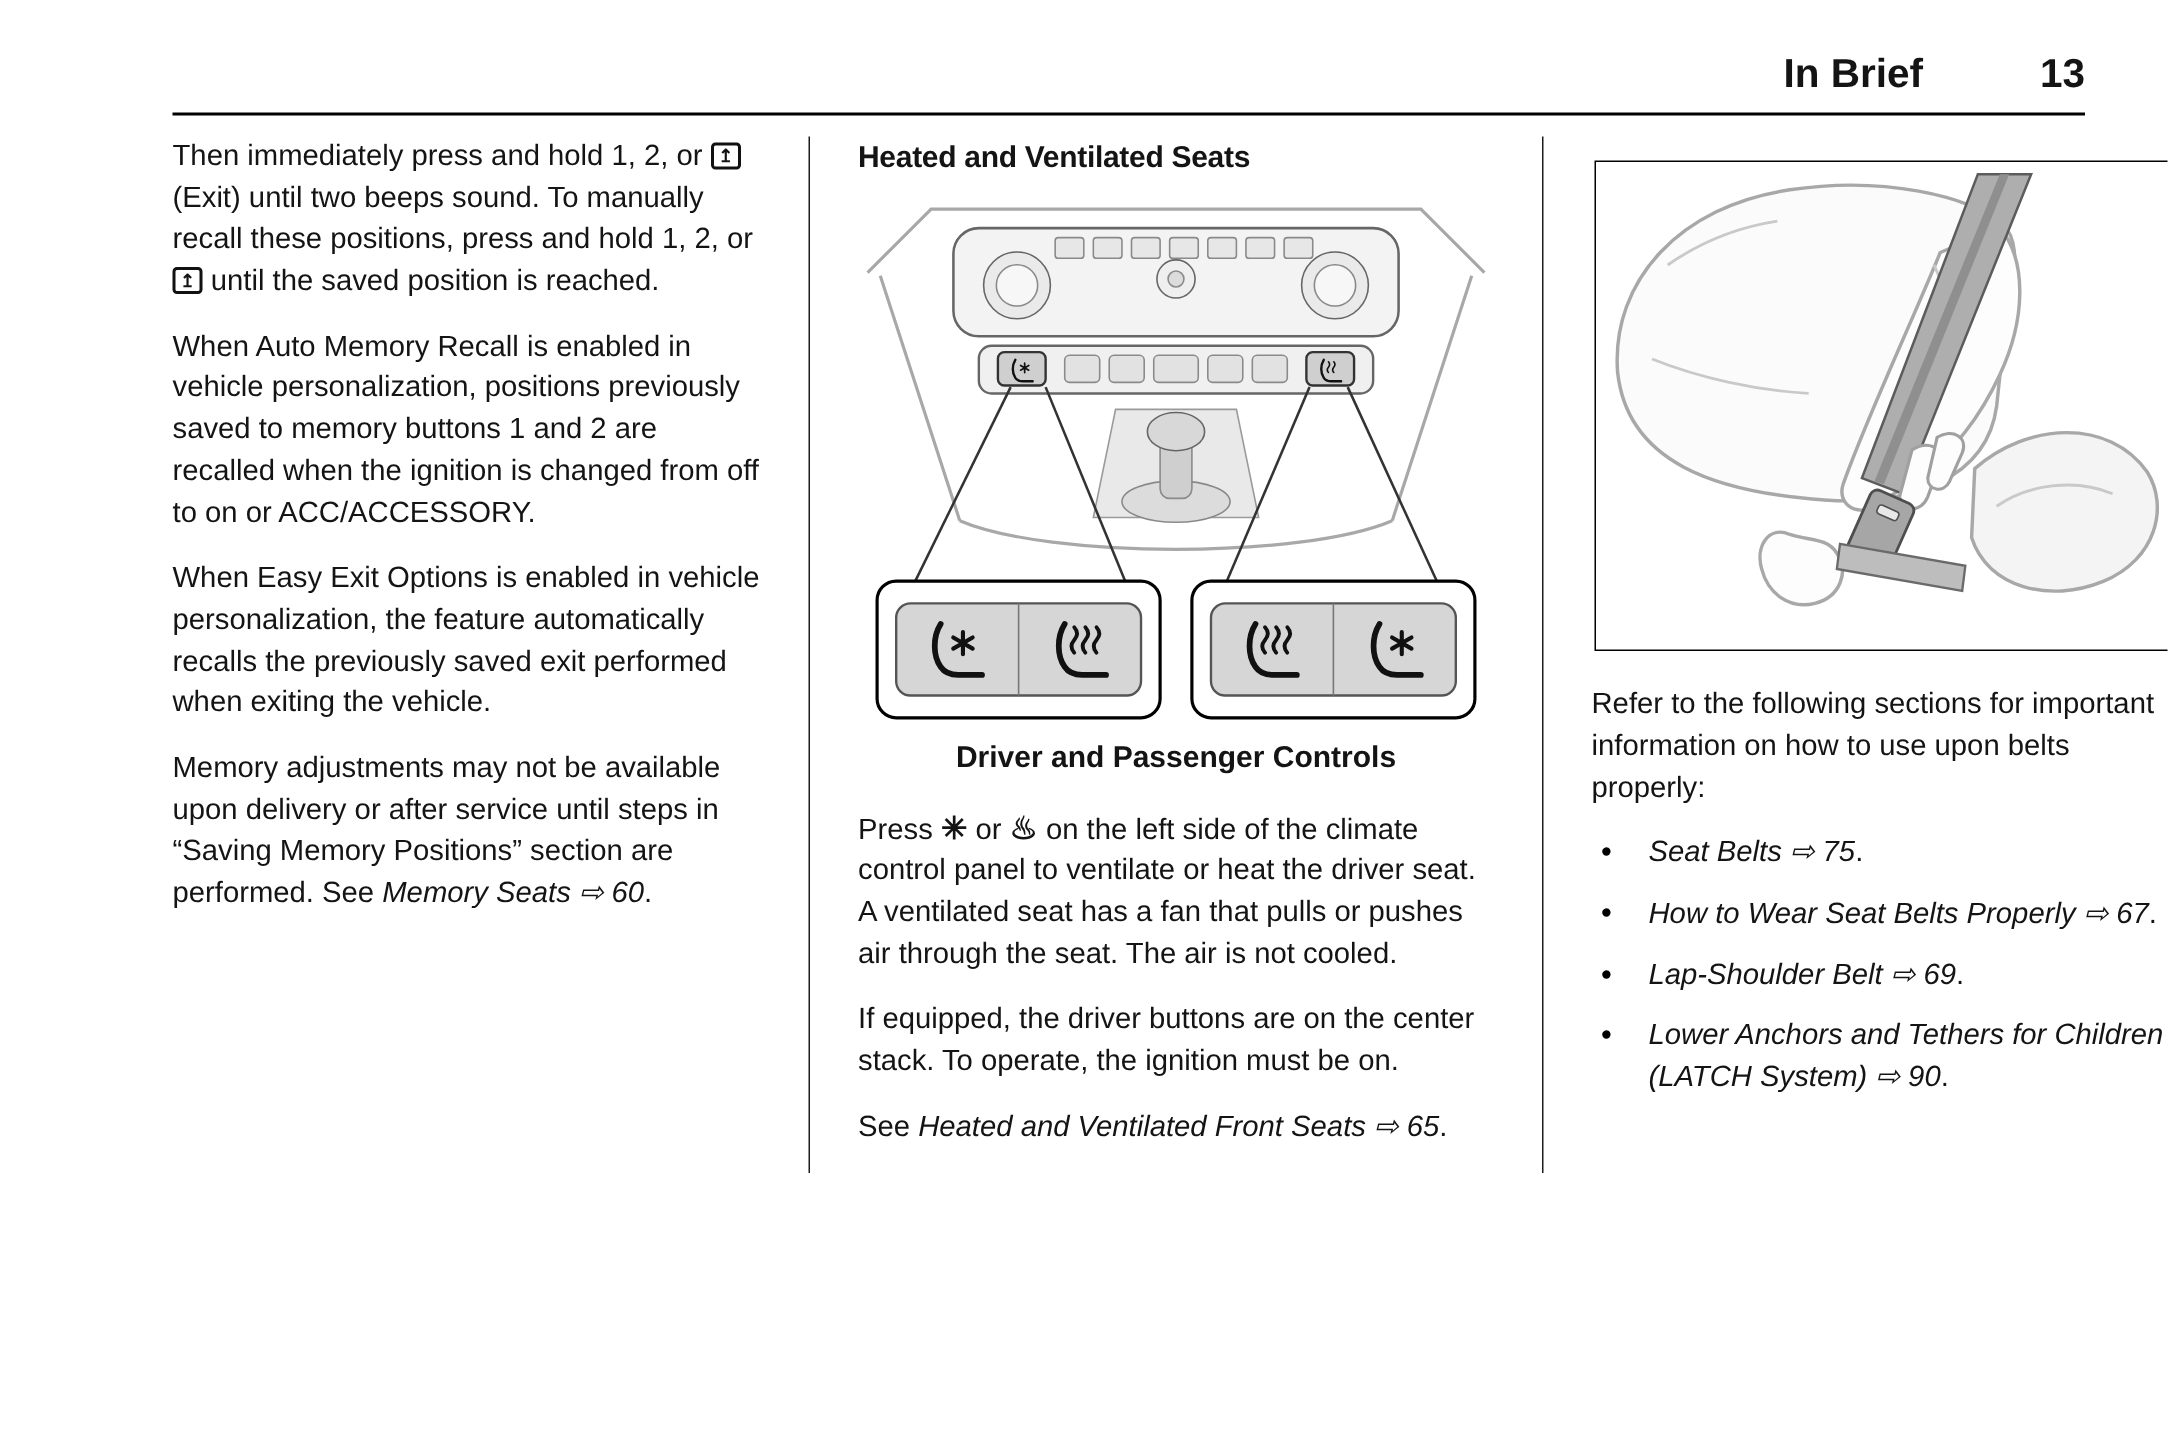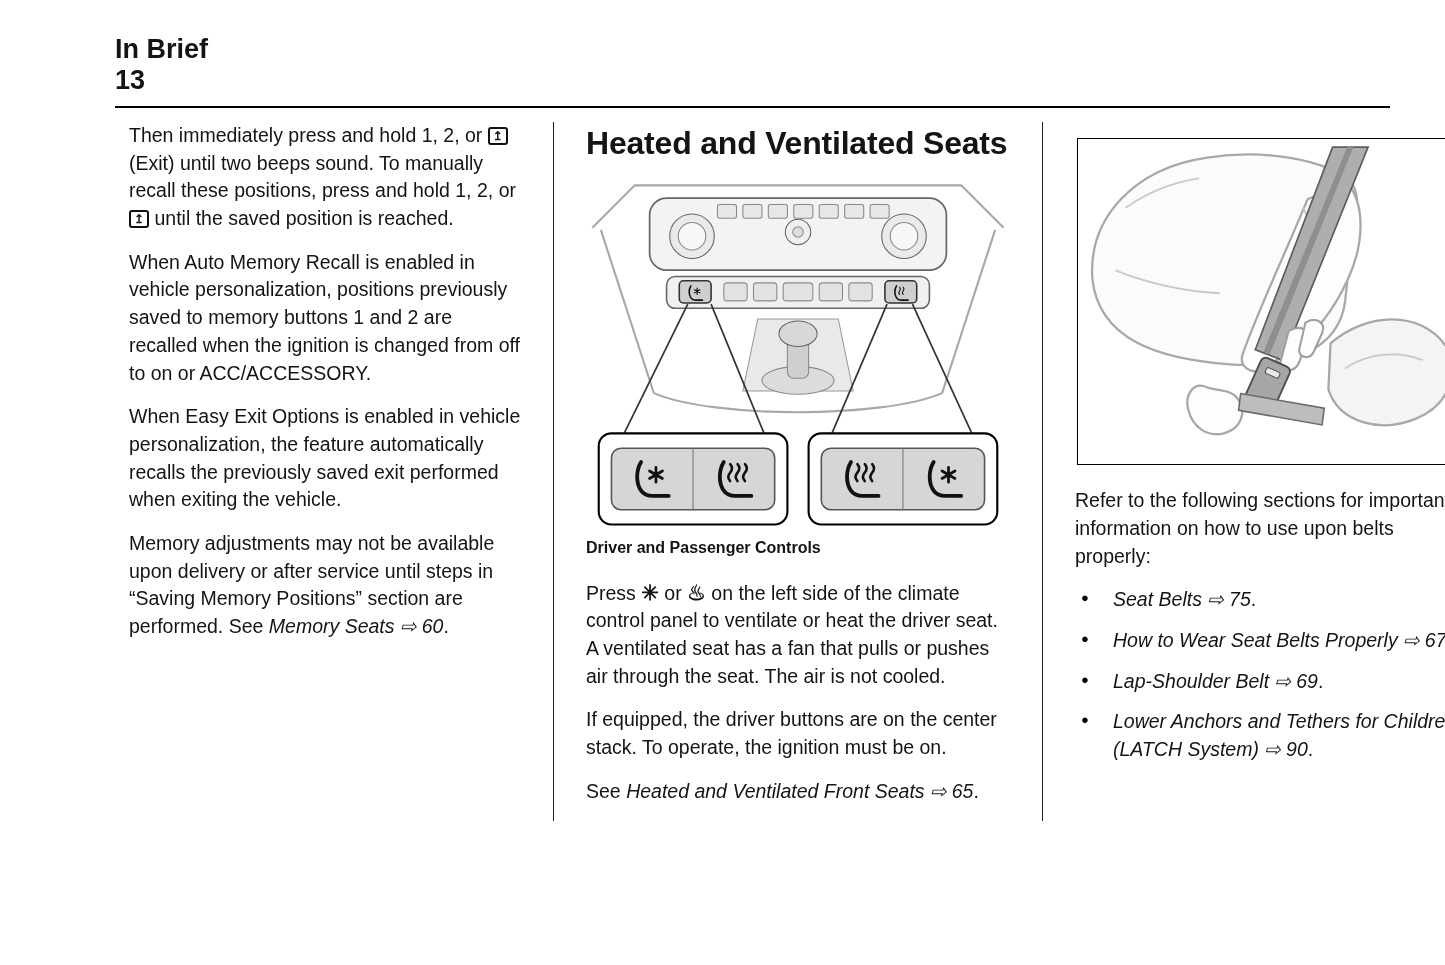--- a/index.html
+++ b/index.html
@@ -5,50 +5,49 @@
   * { margin:0; padding:0; box-sizing:border-box; }
   html,body { background:#fff; }
   body {
     width:1445px; height:965px; overflow:hidden;
     font-family:"Liberation Sans", sans-serif;
     color:#141414;
   }
   .page { padding:34px 55px 0 115px; }
 
   
-  .hdr { display:flex; justify-content:flex-end; align-items:baseline; font-weight:bold; font-size:27px;flex-direction:column; }
+  .hdr { display:flex; justify-content:flex-end; align-items:baseline; font-weight:bold; font-size:27px; }
   .hdr .title { margin-right:78px; }
   .hdr-rule { border:none; border-top:2.5px solid #000; margin-top:10px; }
 
   
   .cols {
     margin-top:14px;
     display:grid;
     grid-template-columns:392px 1px 424px 1px 392px;
     column-gap:32px;
-    margin-left:14px;
   }
   .vsep { width:1px; background:#1c1c1c; }
 
   .col { font-size:19.5px; line-height:1.42; }
   .col p { margin-bottom:16px; }
-  h2 { font-size:32px; line-height:1.22; margin:2px 0 16px 0; letter-spacing:-0.2px; }
+  h2 { font-size:20px; line-height:1.22; margin:2px 0 16px 0; letter-spacing:-0.2px; }
 
   
   .icn { font-style:normal; }
   .exit-icon {
     display:inline-block; border:2px solid #111; border-radius:3px;
     font-size:12px; line-height:14px; padding:0 3px; font-weight:bold;
     vertical-align:2px;
   }
   .ventilated-seat-icon, .heated-seat-icon { font-weight:bold; font-size:21px; line-height:1; }
 
   
   .fig-console { display:block; width:100%; margin:4px 0 2px 0; }
-  .fig-caption { font-weight:bold; font-size:16px; margin:6px 0 20px 0; }
+  .fig-caption { font-weight:bold; text-align:center; font-size:20px; margin:6px 0 20px 0; }
 
   
   .fig-belt { border:1.5px solid #000; background:#fff; margin:16px 0 22px 2px; padding:6px; }
   .fig-belt svg { display:block; width:100%; }
 
   
   ul.refs { list-style:none; margin-top:4px; }
   ul.refs li { position:relative; padding-left:38px; margin-bottom:13px; }
   ul.refs li::before {
     content:"●"; position:absolute; left:6px; top:3px; font-size:13px; color:#000;

